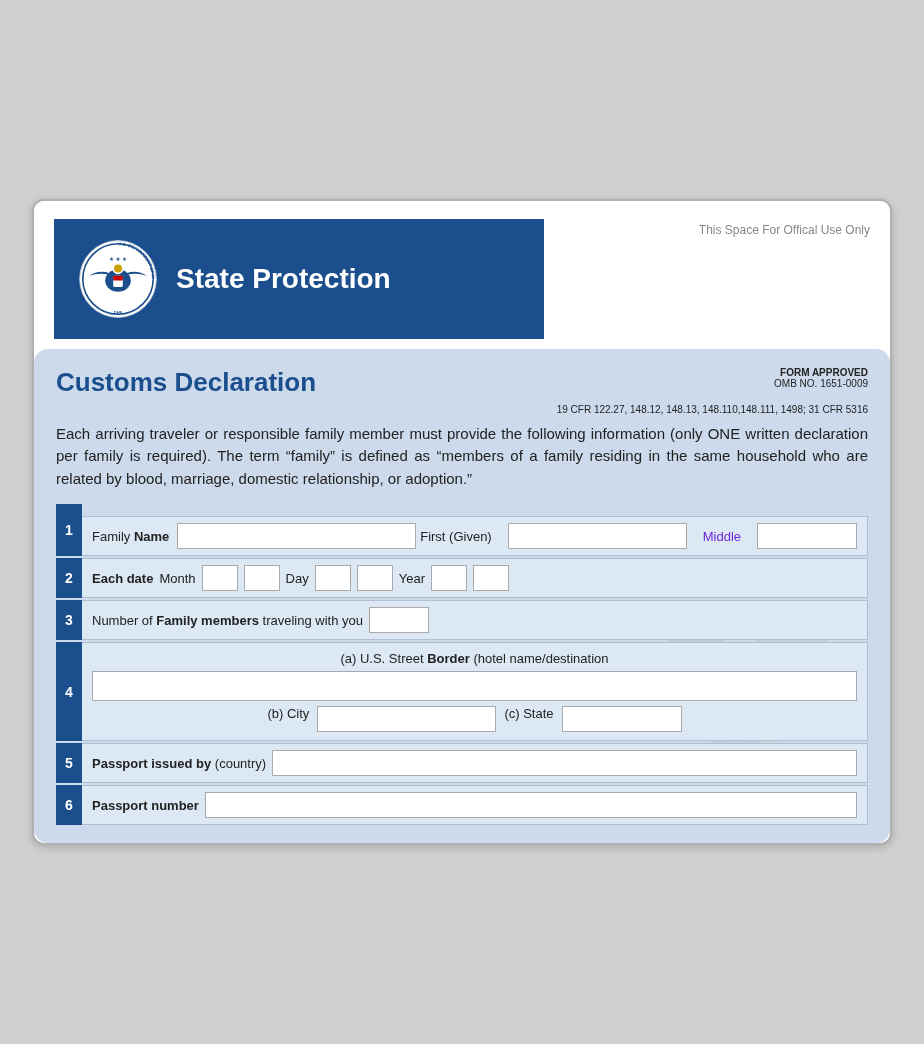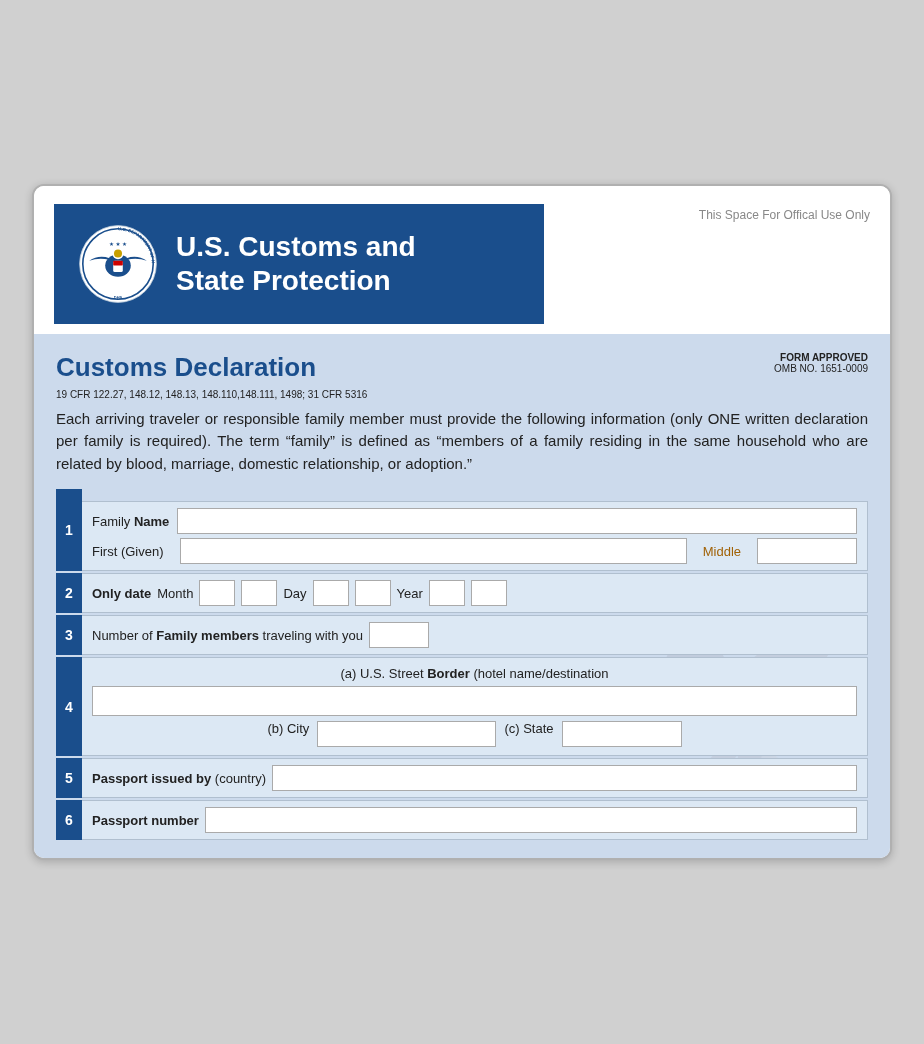--- a/index.html
+++ b/index.html
@@ -75,20 +75,21 @@
       color: #222;
     }
     .form-approved-block .approved-label {
       font-weight: bold;
       font-size: 10px;
     }
     .cfr-text {
       font-size: 10px;
       color: #222;
       margin-bottom: 8px;
+      text-align: right;
     }
     .description-text {
       font-size: 15px;
       color: #222;
       text-align: justify;
       margin-bottom: 14px;
       line-height: 1.5;
     }
     .form-row {
       display: flex;
@@ -128,32 +129,33 @@
       font-weight: bold;
     }
     .input-field {
       background: #ffffff;
       border: 1px solid #aaa;
       height: 26px;
       flex: 1;
     }
     .middle-label {
       font-size: 13px;
-      color: #a16207;
+      color: #6d28d9;
       white-space: nowrap;
     }
     .date-label {
       font-size: 13px;
       color: #222;
     }
 
     
     .watermark-container {
       position: relative;
       overflow: hidden;
+      border-radius: 14px;
     }
     .watermark-eagle {
       position: absolute;
       right: 40px;
       bottom: 60px;
       opacity: 0.08;
       font-size: 160px;
       color: #1a4e8c;
       pointer-events: none;
       user-select: none;
@@ -198,21 +200,20 @@
           <ellipse cx="50" cy="37" rx="5" ry="5" fill="#c8a000"></ellipse>
 
           <rect x="44" y="46" width="12" height="14" rx="2" fill="#ffffff"></rect>
           <rect x="44" y="46" width="12" height="6" rx="1" fill="#cc0000"></rect>
 
           <text x="50" y="28" font-size="7" fill="#1a4e8c" text-anchor="middle">★ ★ ★</text>
 
           <text x="50" y="94" font-size="5" fill="#1a4e8c" text-anchor="middle" font-weight="bold">DHS</text>
         </svg>
         <div>
-          <div class="agency-name">U.S. Customs and</div>
           <div class="agency-name">State Protection</div>
         </div>
       </div>
 
       <div style="padding-top: 4px;">
         <div class="official-use-text">This Space For Offical Use Only</div>
       </div>
     </div>
   </div>
 
@@ -227,38 +228,38 @@
         <div class="form-approved-block">
           <div class="approved-label">FORM APPROVED</div>
           <div>OMB NO. 1651-0009</div>
         </div>
       </div>
       <div class="cfr-text">19 CFR 122.27, 148.12, 148.13, 148.110,148.111, 1498; 31 CFR 5316</div>
       <div class="description-text">Each arriving traveler or responsible family member must provide the following information (only ONE written declaration per family is required). The term “family” is defined as “members of a family residing in the same household who are related by blood, marriage, domestic relationship, or adoption.”</div>
 
       <div class="form-row">
         <div class="row-number">1</div>
-        <div class="row-content" style="flex-direction: column; gap: 4px; padding: 6px 10px; margin-top: 12px;">
+        <div class="row-content" style="flex-direction: row; gap: 4px; padding: 6px 10px; margin-top: 12px;">
           <div style="display:flex; align-items:center; gap:8px; width:100%;">
             <span class="row-label">Family <b>Name</b></span>
             <input class="input-field" type="text" style="flex: 1 1 0%; height: 26px; background: rgb(255, 255, 255); border: 1px solid rgb(170, 170, 170);">
           </div>
           <div style="display:flex; align-items:center; gap:16px; width:100%;">
             <span class="row-label">First (Given)</span>
             <input type="text" style="flex: 1 1 0%; height: 26px; background: rgb(255, 255, 255); border: 1px solid rgb(170, 170, 170);">
             <span class="middle-label">Middle</span>
             <input type="text" style="width: 100px; height: 26px; background: rgb(255, 255, 255); border: 1px solid rgb(170, 170, 170);">
           </div>
         </div>
       </div>
 
       <div class="form-row">
         <div class="row-number">2</div>
         <div class="row-content">
-          <span class="row-label"><b>Only date</b></span>
+          <span class="row-label"><b>Each date</b></span>
           <span class="date-label">Month</span>
           <input type="text" style="width: 36px; height: 26px; background: rgb(255, 255, 255); border: 1px solid rgb(170, 170, 170);">
           <input type="text" style="width: 36px; height: 26px; background: rgb(255, 255, 255); border: 1px solid rgb(170, 170, 170);">
           <span class="date-label">Day</span>
           <input type="text" style="width: 36px; height: 26px; background: rgb(255, 255, 255); border: 1px solid rgb(170, 170, 170);">
           <input type="text" style="width: 36px; height: 26px; background: rgb(255, 255, 255); border: 1px solid rgb(170, 170, 170);">
           <span class="date-label">Year</span>
           <input type="text" style="width: 36px; height: 26px; background: rgb(255, 255, 255); border: 1px solid rgb(170, 170, 170);">
           <input type="text" style="width: 36px; height: 26px; background: rgb(255, 255, 255); border: 1px solid rgb(170, 170, 170);">
         </div>

